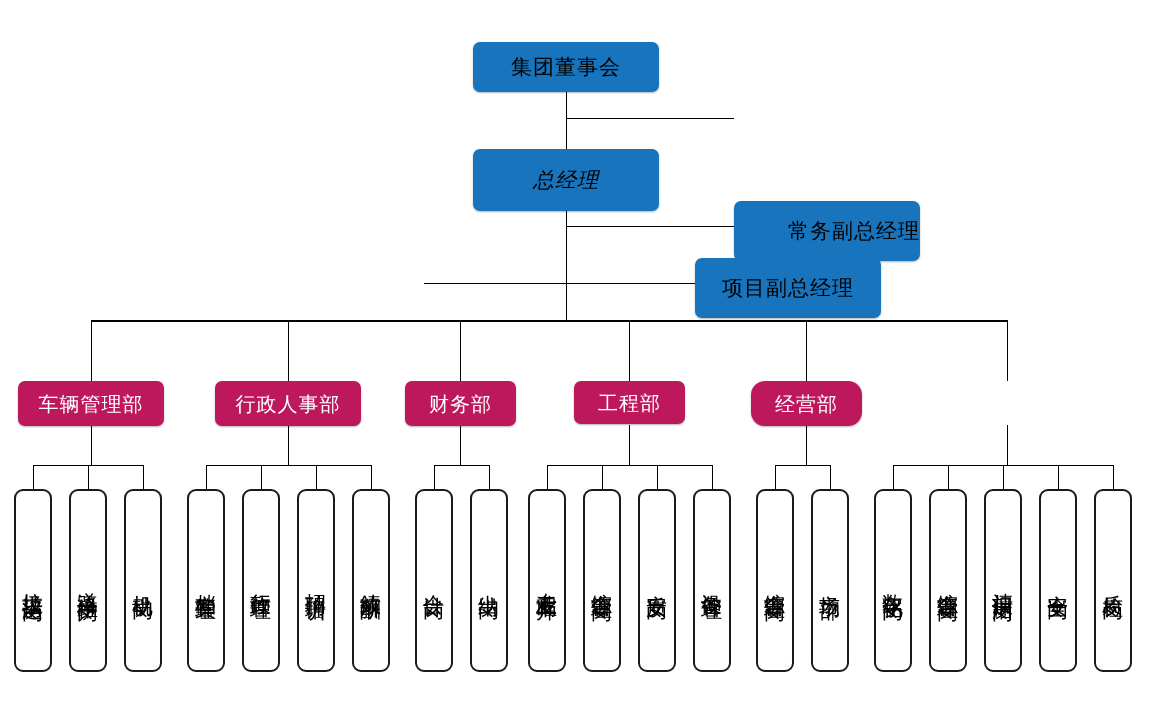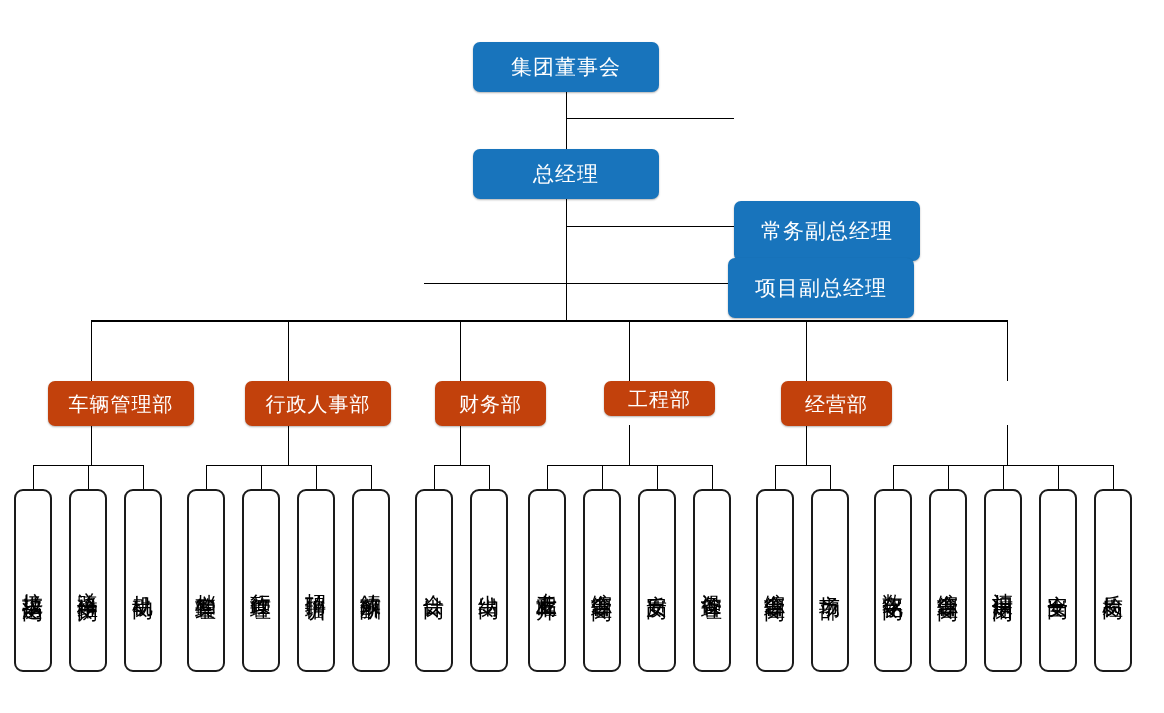--- a/index.html
+++ b/index.html
@@ -33,32 +33,31 @@
     box-sizing: border-box;
     display: flex;
     align-items: center;
     justify-content: center;
     border-radius: 7px;
     text-align: center;
     line-height: 1.1;
   }
   .node-blue {
     background: #1874BC;
-    color: #ffffff;
+    color: #000000;
     font-size: 21px;
     letter-spacing: 1px;
     box-shadow: 0 1px 2px rgba(0,0,0,0.30);
   }
   .node-orange {
-    background: #c2410c;
+    background: #be185d;
     color: #ffffff;
     font-size: 20px;
     letter-spacing: 1px;
     box-shadow: 0 1px 2px rgba(0,0,0,0.30);
-    margin-left: 30px;
   }
 
   
   .leaf {
     position: absolute;
     box-sizing: border-box;
     background: #ffffff;
     border: 2px solid #1a1a1a;
     border-radius: 9px;
     display: flex;
@@ -134,50 +133,50 @@
   <div class="line line-v" style="left:948px;  top:465px; height:24px;"></div>
   <div class="line line-v" style="left:1003px; top:465px; height:24px;"></div>
   <div class="line line-v" style="left:1058px; top:465px; height:24px;"></div>
   <div class="line line-v" style="left:1113px; top:465px; height:24px;"></div>
 
   <div class="node node-blue" style="left:473px; top:42px; width:186px; height:50px;">
     <span>集团董事会</span>
   </div>
 
 
-  <div class="node node-blue" style="left:473px; top:149px; width:186px; height:50px;">
+  <div class="node node-blue" style="left:473px; top:149px; width:186px; height:62px;font-style:italic;">
     <span>总经理</span>
   </div>
 
-  <div class="node node-blue" style="left:734px; top:201px; width:186px; height:60px;">
+  <div class="node node-blue" style="left:734px; top:201px; width:186px; height:60px;justify-content:flex-end;">
     <span>常务副总经理</span>
   </div>
 
-  <div class="node node-blue" style="left:728px; top:258px; width:186px; height:60px;">
+  <div class="node node-blue" style="left:695px; top:258px; width:186px; height:60px;">
     <span>项目副总经理</span>
   </div>
 
 
   <div class="node node-orange" style="left:18px; top:381px; width:146px; height:45px;">
     <span>车辆管理部</span>
   </div>
 
   <div class="node node-orange" style="left:215px; top:381px; width:146px; height:45px;">
     <span>行政人事部</span>
   </div>
 
   <div class="node node-orange" style="left:405px; top:381px; width:111px; height:45px;">
     <span>财务部</span>
   </div>
 
-  <div class="node node-orange" style="left:574px; top:381px; width:111px; height:35px;">
+  <div class="node node-orange" style="left:574px; top:381px; width:111px; height:43px;">
     <span>工程部</span>
   </div>
 
-  <div class="node node-orange" style="left:751px; top:381px; width:111px; height:45px;">
+  <div class="node node-orange" style="left:751px; top:381px; width:111px; height:45px;border-radius:14px;">
     <span>经营部</span>
   </div>
 
 
   <div class="leaf" style="left:14px; top:489px; width:38px; height:183px;">
     <span class="leaf-text">垃圾清运岗</span>
   </div>
   <div class="leaf" style="left:69px; top:489px; width:38px; height:183px;">
     <span class="leaf-text">道路维护岗</span>
   </div>

